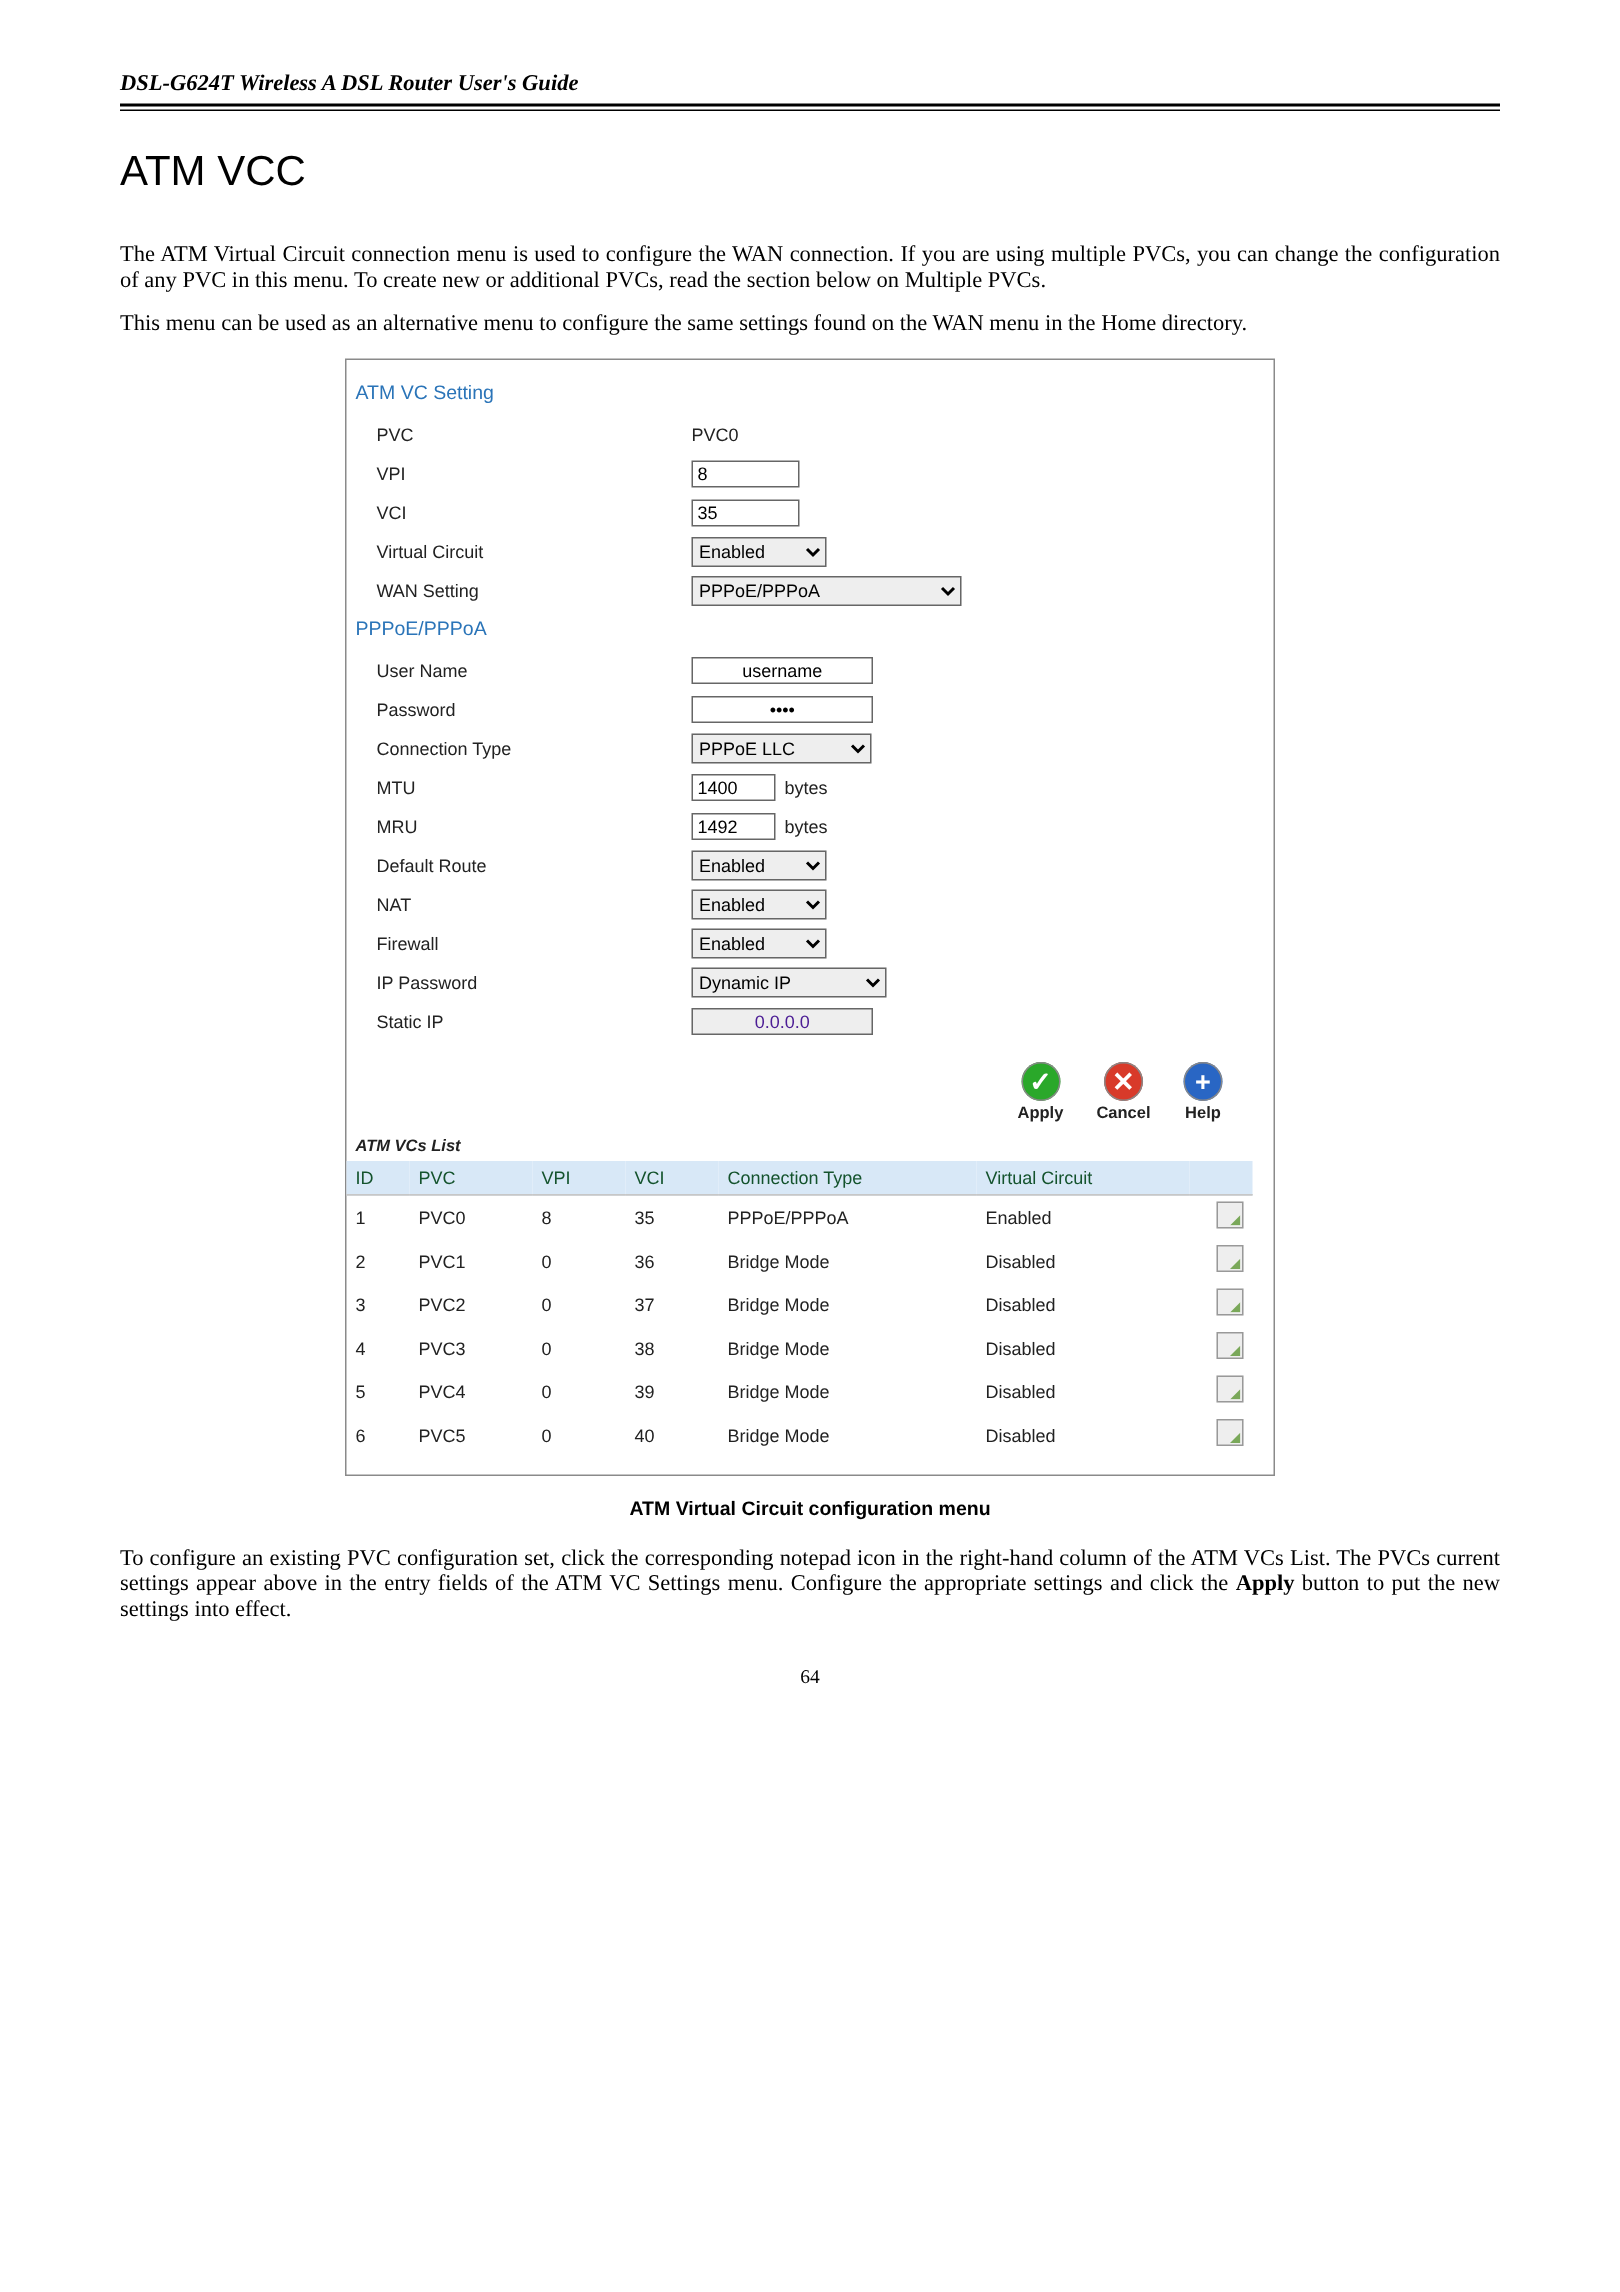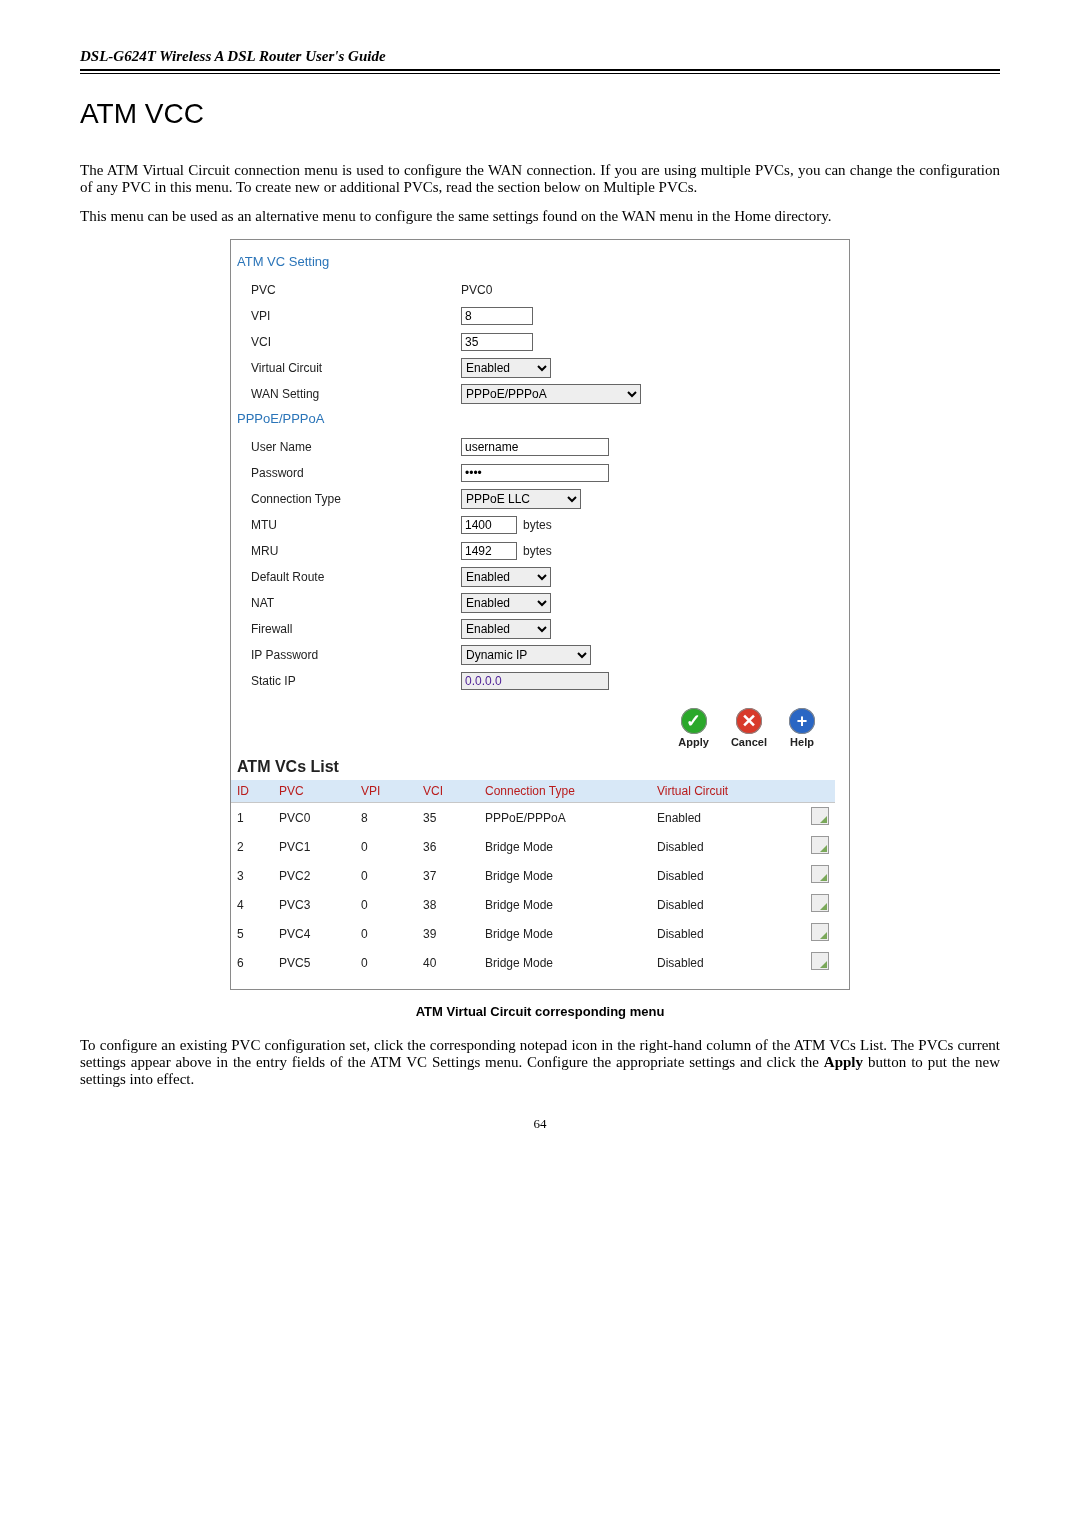--- a/index.html
+++ b/index.html
@@ -50,21 +50,21 @@
   .txt {
     font-family: Arial, sans-serif;
     font-size: 12px;
     border: 1px solid #666;
     height: 18px;
     padding: 0 3px;
     box-sizing: border-box;
     background:#fff;
   }
   .txt.short { width: 72px; }
-  .txt.mid   { width: 148px; }
+  .txt.mid   { width: 121px; text-align: center; }
   .txt.mtu   { width: 56px; }
   .txt.disabled { background:#eee; color:#4c1d95; }
 
   .sel {
     font-family: Arial, sans-serif;
     font-size: 12px;
     border: 1px solid #666;
     height: 20px;
     background:#eee;
   }
@@ -78,24 +78,24 @@
   .circ {
     width: 26px; height: 26px; border-radius: 50%;
     display:flex; align-items:center; justify-content:center;
     color:#fff; font-weight:bold; font-size:18px;
     box-shadow: 0 0 0 1px #888 inset;
   }
   .circ.green { background:#2aa82a; }
   .circ.red   { background:#d83a2a; }
   .circ.blue  { background:#2966c4; }
 
-  .list-title { font-weight:bold; font-size:16px; margin: 2px 0 4px 6px; }
+  .list-title { font-weight:bold; font-size:11px; margin: 2px 0 4px 6px; font-style: italic; }
   table.vcs { width:100%; border-collapse: collapse; font-size:12px; }
   table.vcs th {
-    background:#d8e8f7; color:#b91c1c; font-weight:normal;
+    background:#d8e8f7; color:#14532d; font-weight:normal;
     text-align:left; padding:4px 6px; border-bottom:1px solid #c7c7c7;
   }
   table.vcs td { padding:4px 6px; }
   .edit-ic {
     width:16px; height:16px; display:inline-block;
     background:#eee; border:1px solid #999; position:relative;
   }
   .edit-ic::after {
     content:""; position:absolute; right:1px; bottom:1px;
     width:7px; height:7px; background:#7aa85a;
@@ -299,19 +299,19 @@
             <td>Bridge Mode</td>
             <td>Disabled</td>
             <td style="text-align:right"><span class="edit-ic"></span></td>
           </tr>
         </tbody>
     </table>
 
   </div>
 </div>
 
-<div class="fig-caption">ATM Virtual Circuit corresponding menu</div>
+<div class="fig-caption">ATM Virtual Circuit configuration menu</div>
 
 <p class="body">
   <span>To configure an existing PVC configuration set, click the corresponding notepad icon in the right-hand column of the ATM VCs List. The PVCs current settings appear above in the entry fields of the ATM VC Settings menu. Configure the appropriate settings and click the </span><b>Apply</b><span> button to put the new settings into effect.</span>
 </p>
 
 <div class="page-number">64</div>
 
 </body></html>

